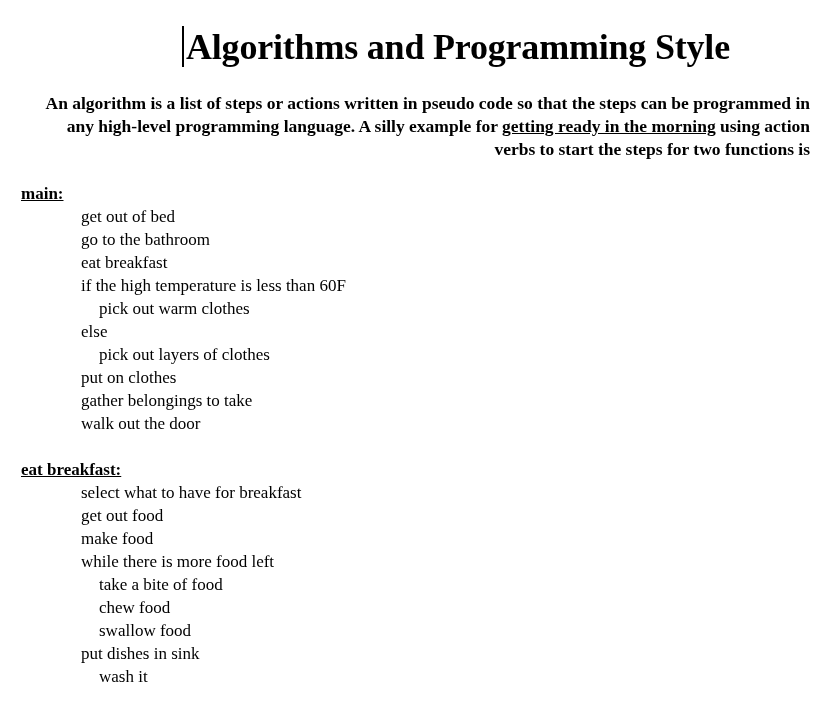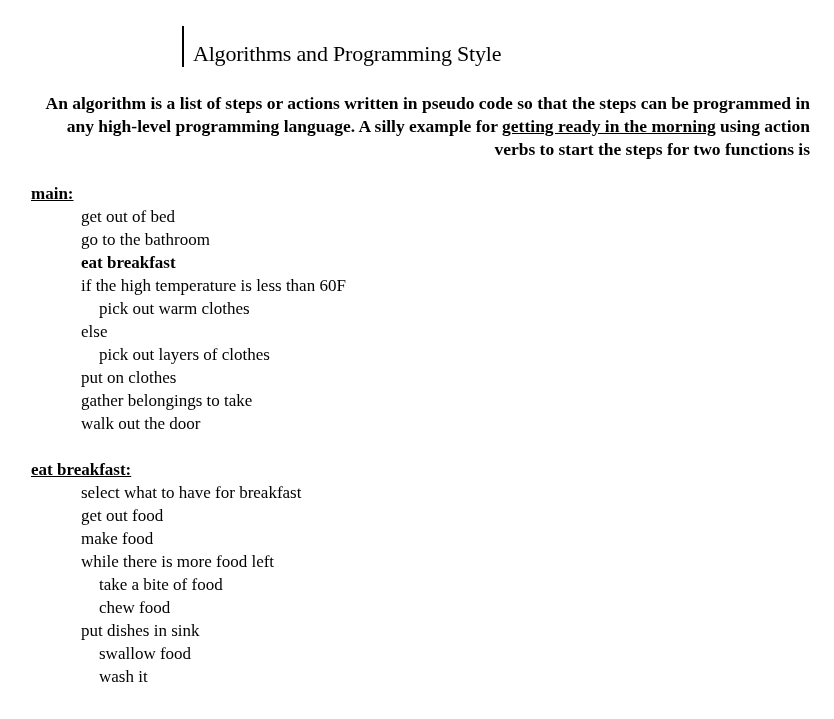--- a/index.html
+++ b/index.html
@@ -29,23 +29,23 @@
     left: 182px;
     top: 26px;
     width: 2px;
     height: 41px;
     background: #000000;
   }
   .doc-title {
     position: absolute;
     left: 186px;
     top: 26px;
-    margin: 7px;
-    font-size: 22px;
-    font-weight: normal;
+    margin: 0;
+    font-size: 36px;
+    font-weight: bold;
     line-height: 42px;
     letter-spacing: -0.2px;
     white-space: nowrap;
   }
 
   
   .intro {
     margin: 0;
     padding: 22px 24px 0 23px;
     font-size: 17.5px;
@@ -62,36 +62,36 @@
     margin: 0;
     padding: 0;
     font-size: 17px;
     line-height: 23px;
   }
   .block-main   { padding-top: 21px; }
   .block-second { padding-top: 23px; }
 
   .block-header {
     margin: 0;
-    padding-left: 31px;
+    padding-left: 21px;
     font-weight: bold;
     text-decoration: underline;
     font-size: 17px;
     line-height: 23px;
     white-space: nowrap;
   }
   .code-line {
     margin: 0;
     white-space: pre;
     line-height: 23px;
     font-size: 17px;
   }
   .lvl-1 { padding-left: 81px; }
   .lvl-2 { padding-left: 99px; }
-  .code-line.bold { font-weight: bold; }
+  .code-line.bold { font-weight: normal; }
 </style>
 </head>
 <body>
 
 <div class="title-row">
   <div class="caret"></div>
   <h1 class="doc-title">Algorithms and Programming Style</h1>
 </div>
 
 <p class="intro"><span>An algorithm is a list of steps or actions written in pseudo code so that the steps can be programmed in any high-level  programming language. A silly example for </span><span class="u">getting ready in the morning</span><span> using action verbs to start the steps for two functions is</span></p>
@@ -111,17 +111,17 @@
       <div class="code-line lvl-1">walk out the door</div>
     </div>
     <div class="code-block block-second">
       <div class="block-header">eat breakfast:</div>
       <div class="code-line lvl-1">select what to have for breakfast</div>
       <div class="code-line lvl-1">get out food</div>
       <div class="code-line lvl-1">make food</div>
       <div class="code-line lvl-1">while there is more food left</div>
       <div class="code-line lvl-2">take a bite of food</div>
       <div class="code-line lvl-2">chew food</div>
+      <div class="code-line lvl-2">swallow food</div>
       <div class="code-line lvl-1">put dishes in sink</div>
-      <div class="code-line lvl-2">swallow food</div>
       <div class="code-line lvl-2">wash it</div>
     </div>
   </div>
 
 </body></html>

